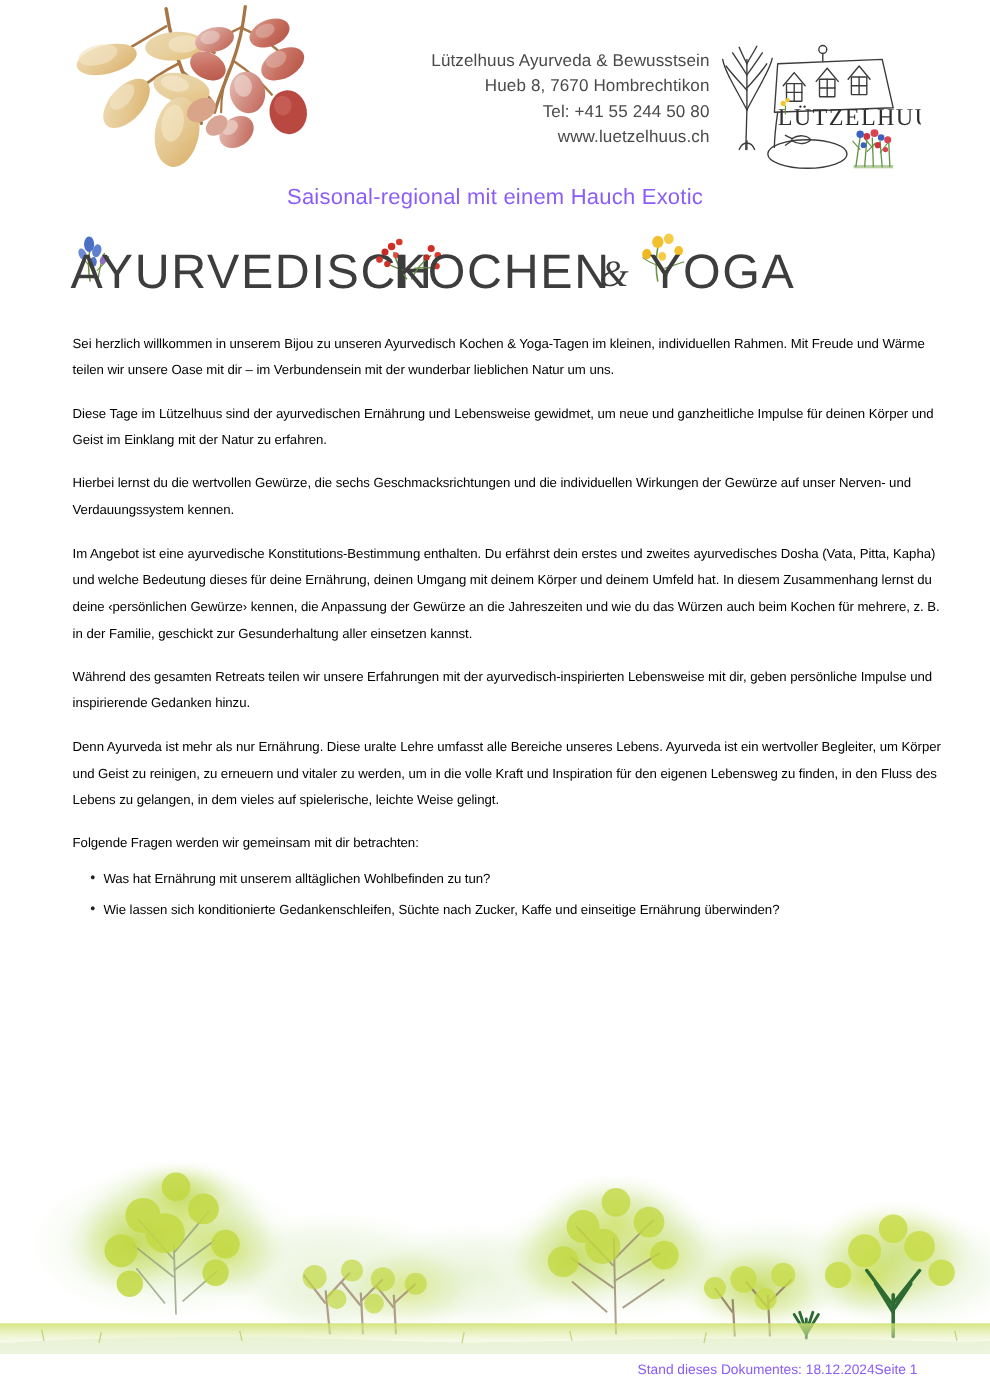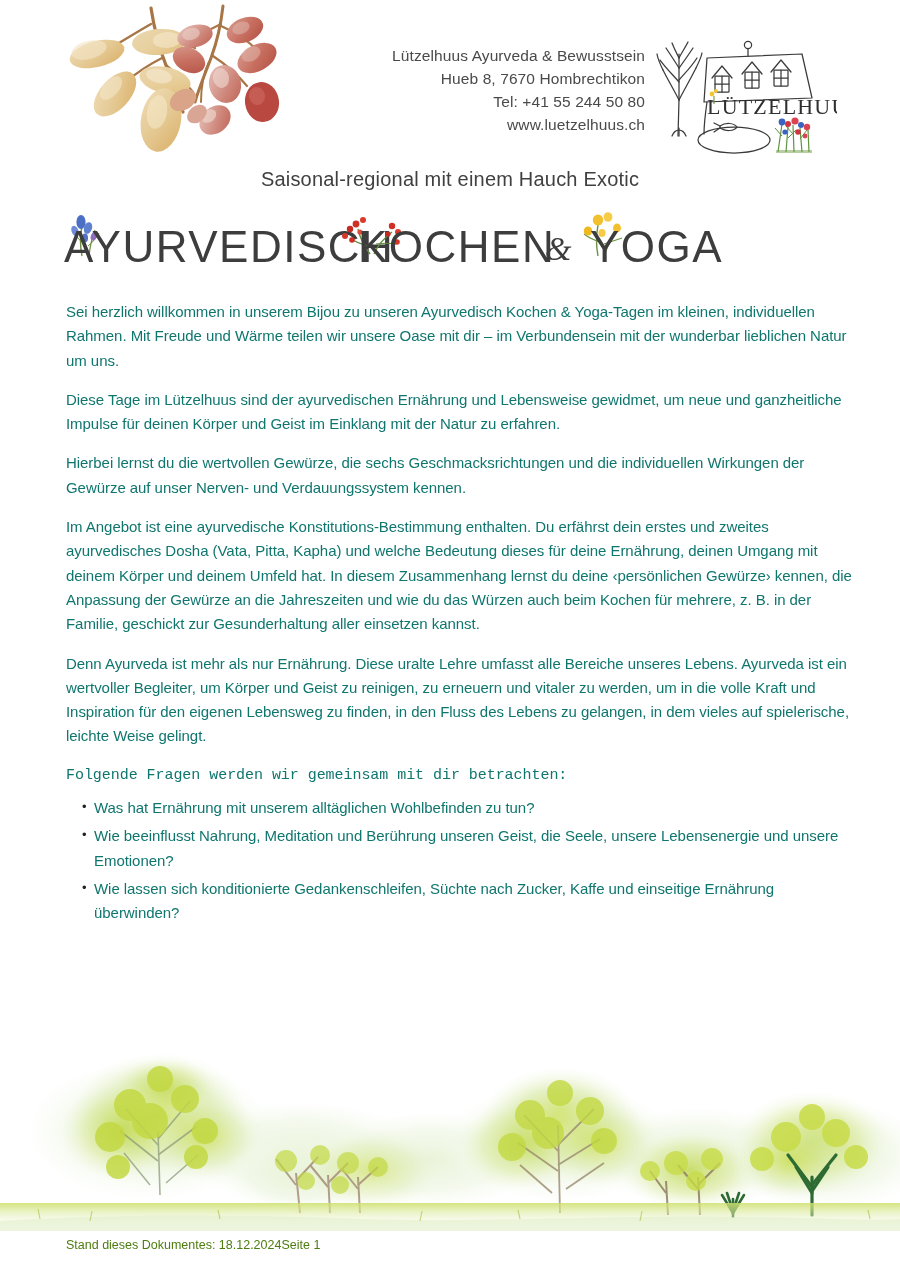--- a/index.html
+++ b/index.html
@@ -67,47 +67,47 @@
   .logo svg { display: block; width: 100%; height: 100%; }
 
   
   .subtitle {
     position: absolute;
     top: 168px;
     left: 0;
     width: 900px;
     text-align: center;
     font-size: 20px;
-    color: #404040;
+    color: #8b5cf6;
     letter-spacing: 0.2px;
   }
   .maintitle {
     position: absolute;
     top: 198px;
     left: 0;
     width: 900px;
     height: 84px;
   }
   .maintitle svg { display:block; width: 100%; height: 100%; }
 
   
   .body-copy {
     position: absolute;
     left: 66px;
     top: 300px;
     width: 790px;
-    font-size: 15px;
+    font-size: 12px;
     line-height: 24.3px;
-    color: #0f766e;
+    color: #000000;
     letter-spacing: -0.05px;
   }
   .body-copy p {
     margin: 0 0 15px 0;
   }
-  .body-copy .q-intro { margin-bottom: 8px; font-family: Liberation Mono, monospace; }
+  .body-copy .q-intro { margin-bottom: 8px; }
   .body-copy ul {
     margin: 0;
     padding: 0 0 0 16px;
     list-style: none;
   }
   .body-copy li {
     position: relative;
     margin: 4px 0 1px 0;
     padding-left: 12px;
   }
@@ -132,24 +132,24 @@
   .landscape svg { display: block; width: 100%; height: 100%; }
 
   
   .footer {
     position: absolute;
     left: 66px;
     right: 66px;
     bottom: 18px;
     height: 20px;
     display: flex;
-    justify-content: flex-start;
+    justify-content: flex-end;
     align-items: center;
     font-size: 12.5px;
-    color: #4d7c0f;
+    color: #8b5cf6;
   }
 </style>
 </head>
 <body>
 
 <div class="page">
 
   <div class="header-zone">
 
     <div class="branch">
@@ -353,26 +353,26 @@
 
       <text x="590" y="64" font-family="'Liberation Sans', sans-serif" font-size="44" letter-spacing="1.5" fill="#3d3d3d">YOGA</text>
     </svg>
   </div>
 
   <div class="body-copy">
     <p>Sei herzlich willkommen in unserem Bijou zu unseren Ayurvedisch Kochen &amp; Yoga-Tagen im kleinen, individuellen Rahmen. Mit Freude und Wärme teilen wir unsere Oase mit dir – im Verbundensein mit der wunderbar lieblichen Natur um uns.</p>
     <p>Diese Tage im Lützelhuus sind der ayurvedischen Ernährung und Lebensweise gewidmet, um neue und ganzheitliche Impulse für deinen Körper und Geist im Einklang mit der Natur zu erfahren.</p>
     <p>Hierbei lernst du die wertvollen Gewürze, die sechs Geschmacksrichtungen und die individuellen Wirkungen der Gewürze auf unser Nerven- und Verdauungssystem kennen.</p>
     <p>Im Angebot ist eine ayurvedische Konstitutions-Bestimmung enthalten. Du erfährst dein erstes und zweites ayurvedisches Dosha (Vata, Pitta, Kapha) und welche Bedeutung dieses für deine Ernährung, deinen Umgang mit deinem Körper und deinem Umfeld hat. In diesem Zusammenhang lernst du deine ‹persönlichen Gewürze› kennen, die Anpassung der Gewürze an die Jahreszeiten und wie du das Würzen auch beim Kochen für mehrere, z. B. in der Familie, geschickt zur Gesunderhaltung aller einsetzen kannst.</p>
+    <p>Während des gesamten Retreats teilen wir unsere Erfahrungen mit der ayurvedisch-inspirierten Lebensweise mit dir, geben persönliche Impulse und inspirierende Gedanken hinzu.</p>
     <p>Denn Ayurveda ist mehr als nur Ernährung. Diese uralte Lehre umfasst alle Bereiche unseres Lebens. Ayurveda ist ein wertvoller Begleiter, um Körper und Geist zu reinigen, zu erneuern und vitaler zu werden, um in die volle Kraft und Inspiration für den eigenen Lebensweg zu finden, in den Fluss des Lebens zu gelangen, in dem vieles auf spielerische, leichte Weise gelingt.</p>
 
     <p class="q-intro">Folgende Fragen werden wir gemeinsam mit dir betrachten:</p>
     <ul>
       <li>Was hat Ernährung mit unserem alltäglichen Wohlbefinden zu tun?</li>
-      <li>Wie beeinflusst Nahrung, Meditation und Berührung unseren Geist, die Seele, unsere Lebensenergie und unsere Emotionen?</li>
       <li>Wie lassen sich konditionierte Gedankenschleifen, Süchte nach Zucker, Kaffe und einseitige Ernährung überwinden?</li>
     </ul>
   </div>
 
   <div class="landscape">
     <svg viewBox="0 0 900 200" xmlns="http://www.w3.org/2000/svg" preserveAspectRatio="none">
       <defs>
         <radialGradient id="bl1" cx="50%" cy="50%" r="50%">
           <stop offset="0%" stop-color="#c9dd4a" stop-opacity="0.95"></stop>
           <stop offset="62%" stop-color="#dcebb0" stop-opacity="0.72"></stop>

